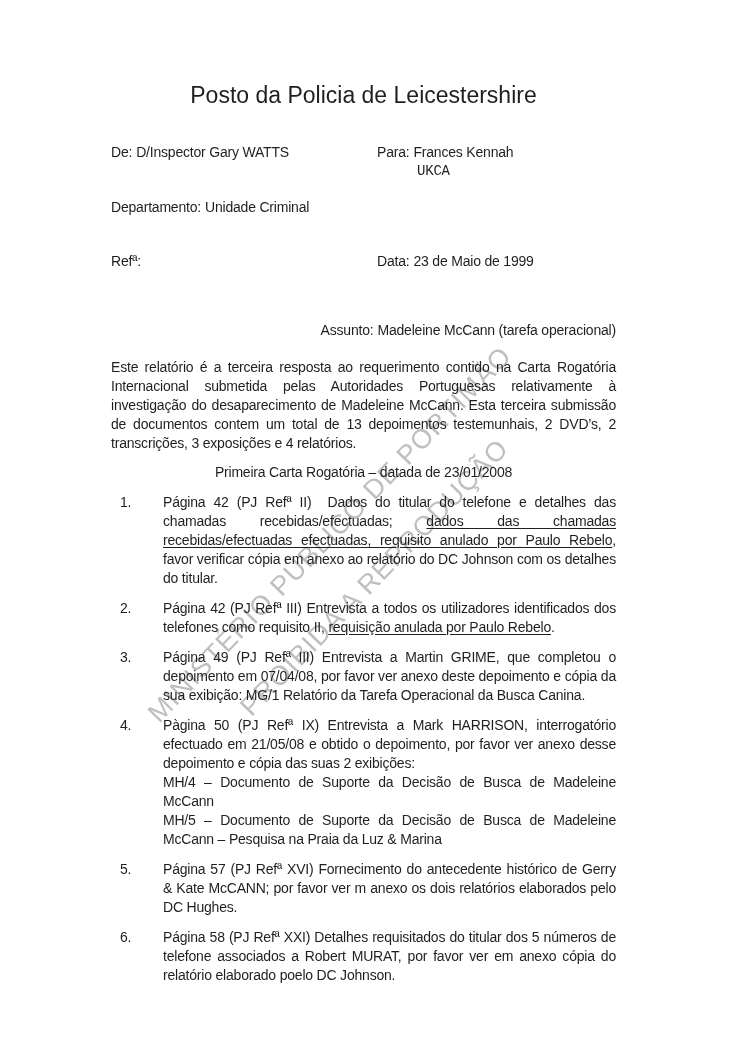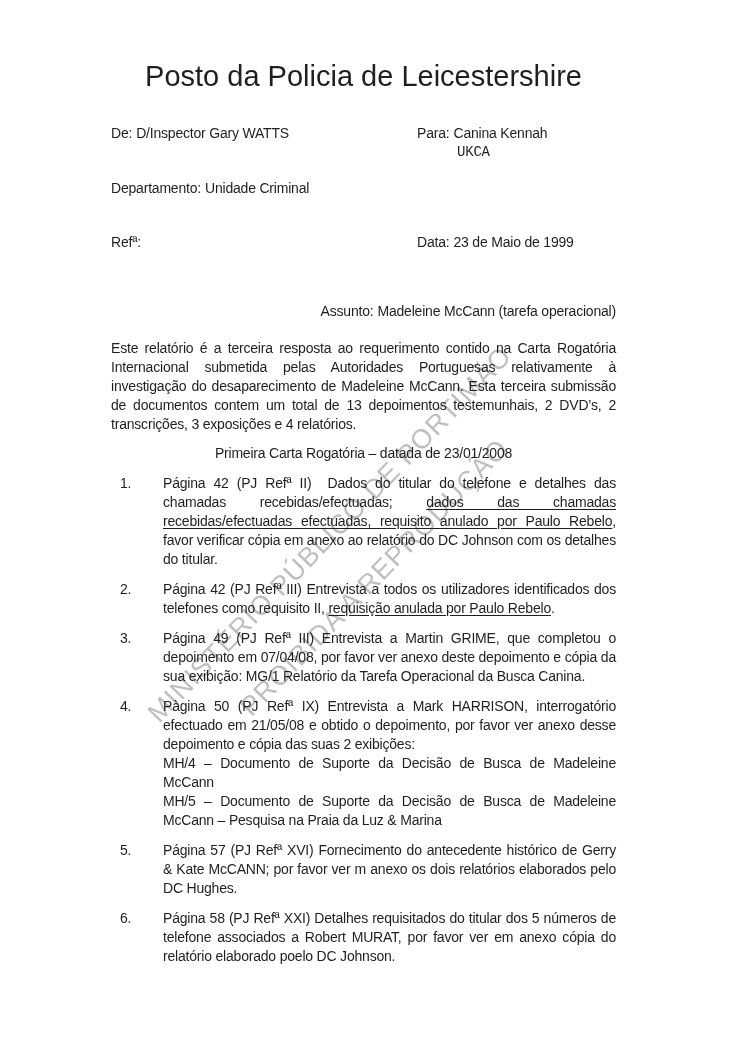--- a/index.html
+++ b/index.html
@@ -27,27 +27,27 @@
     user-select: none;
   }
   .content {
     position: absolute;
     left: 111px;
     top: 0;
     width: 505px;
     z-index: 1;
   }
   .doc-title {
-    margin-top: 63px;
+    margin-top: 82px;
     text-align: center;
-    font-size: 29px;
+    font-size: 23px;
     line-height: 27px;
     letter-spacing: 0;
   }
-  .meta-row { display: flex; gap: 40px; }
+  .meta-row { display: flex; }
   .meta-row.first { margin-top: 34px; }
   .meta-left { flex: 0 0 266px; }
   .meta-right { flex: 1; }
   .dept-line { margin-top: 17px; }
   .ref-row { margin-top: 35px; }
   .to-org { padding-left: 40px; font-family: Liberation Mono, monospace; }
   .lbl { margin-right: 4px; }
   .subject { margin-top: 50px; text-align: right; }
   .intro {
     margin: 18px 0 0 0;
@@ -75,21 +75,21 @@
     <div class="doc-title">
       <div>Posto da Policia de Leicestershire</div>
     </div>
 
     <div class="meta-row first">
       <div class="meta-left">
         <span class="lbl">De:</span><span>D/Inspector Gary WATTS</span>
       </div>
       <div class="meta-right">
         <div>
-          <span class="lbl">Para:</span><span>Canina Kennah</span>
+          <span class="lbl">Para:</span><span>Frances Kennah</span>
         </div>
         <div class="to-org">UKCA</div>
       </div>
     </div>
 
     <div class="dept-line">
       <span class="lbl">Departamento:</span><span>Unidade Criminal</span>
     </div>
 
     <div class="meta-row ref-row">

